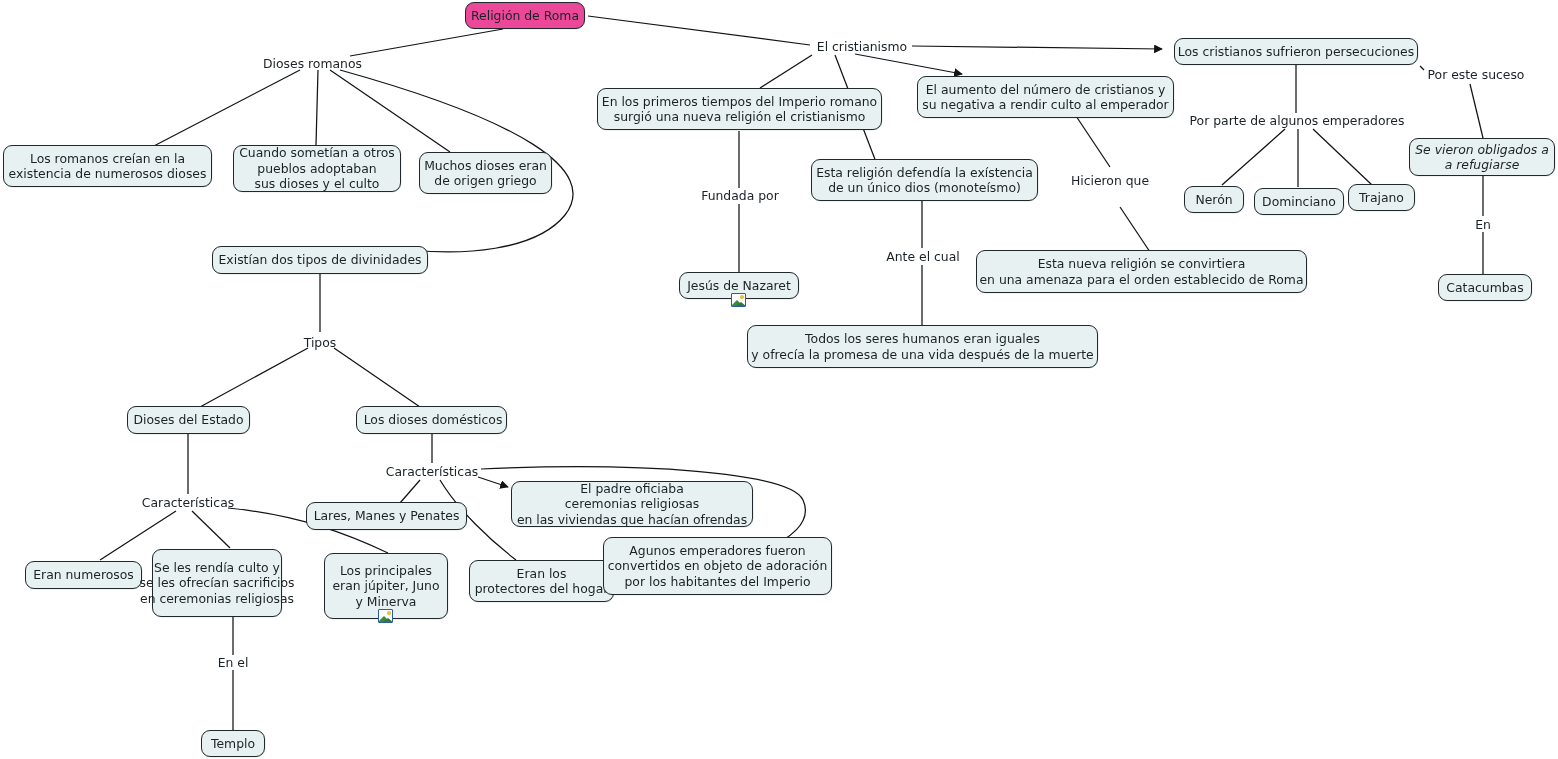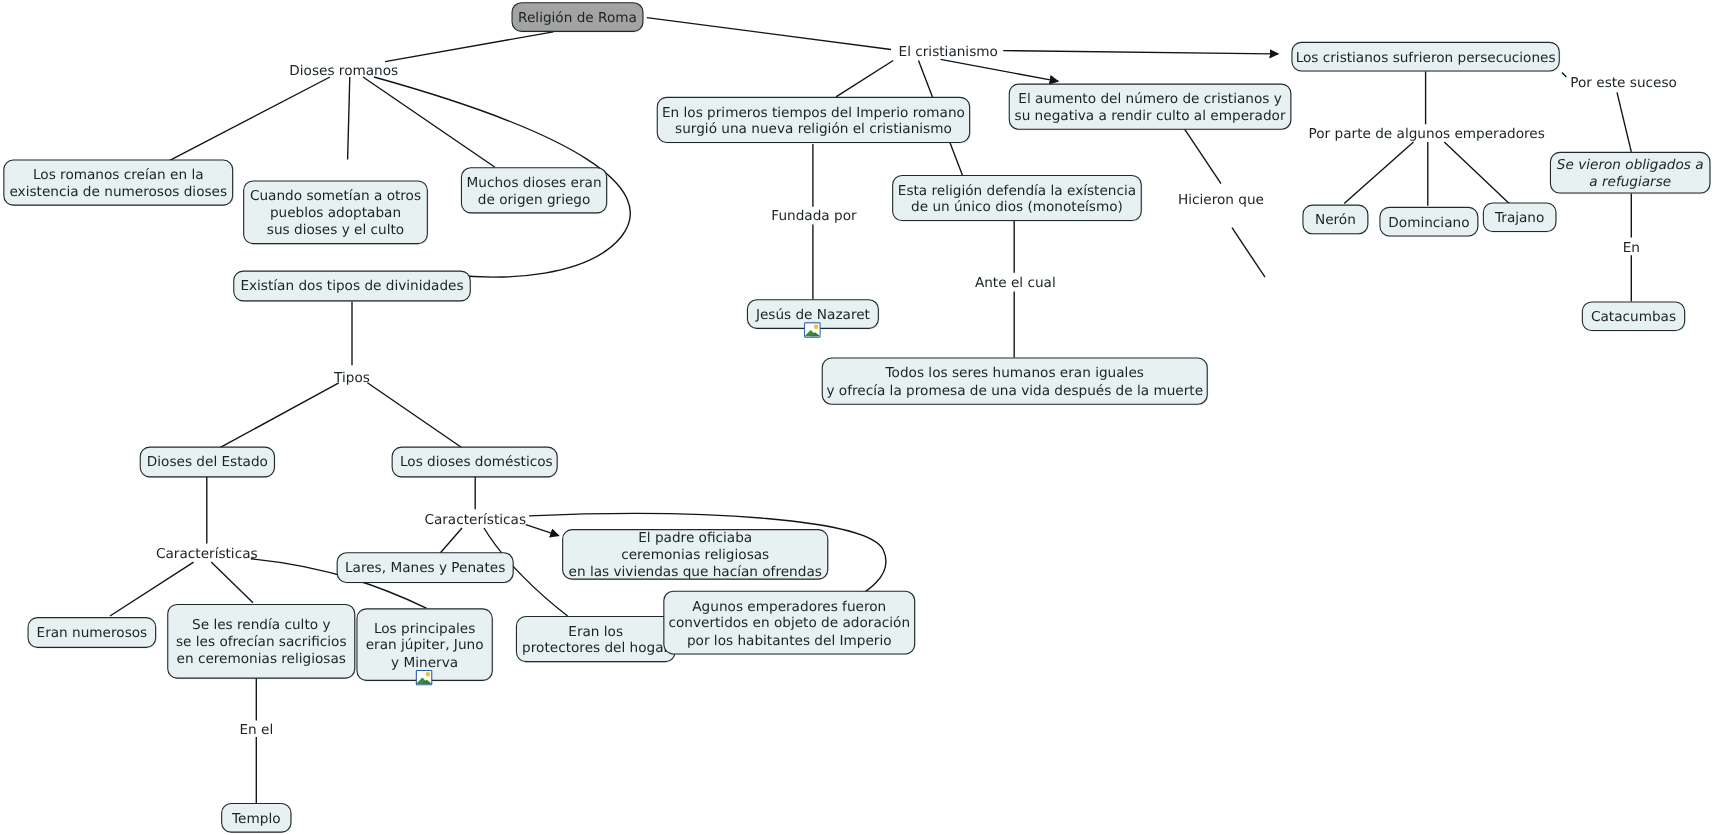--- a/index.html
+++ b/index.html
@@ -36,21 +36,21 @@
     line-height: 15.5px;
     text-align: center;
     padding: 4px 9px 4px 9px;
     white-space: pre;
     display: flex;
     align-items: center;
     justify-content: center;
     box-shadow: 0.5px 0.5px 0 rgba(0,0,0,0.10);
   }
   .node.root {
-    background: #a3a3a3;
+    background: #ec4899;
   }
   .linklabel {
     position: absolute;
     color: #1a2226;
     font-size: 12.4px;
     line-height: 15px;
     white-space: pre;
     background: transparent;
     text-align: center;
   }
@@ -141,36 +141,36 @@
       <path d="M 1483 176 L 1483 216"></path>
       <path d="M 1483 232 L 1483 274"></path>
     </g>
   </svg>
 
   <div class="node root" style="left:465px; top:2px; width:120px; height:27px;">Religión de Roma</div>
 
   <div class="node" style="left:3px; top:145px; width:209px; height:42px;">Los romanos creían en la
 existencia de numerosos dioses</div>
 
-  <div class="node" style="left:221px; top:145px; width:168px; height:58px;margin-top:19px;">Cuando sometían a otros
+  <div class="node" style="left:233px; top:145px; width:168px; height:47px;">Cuando sometían a otros
 pueblos adoptaban
 sus dioses y el culto</div>
 
   <div class="node" style="left:419px; top:152px; width:133px; height:42px;">Muchos dioses eran
 de origen griego</div>
 
   <div class="node" style="left:212px; top:246px; width:216px; height:28px;">Existían dos tipos de divinidades</div>
 
   <div class="node" style="left:127px; top:406px; width:123px; height:28px;">Dioses del Estado</div>
 
   <div class="node" style="left:356px; top:406px; width:151px; height:28px;padding-left:12px;">Los dioses domésticos</div>
 
   <div class="node" style="left:25px; top:561px; width:117px; height:28px;">Eran numerosos</div>
 
-  <div class="node" style="left:152px; top:549px; width:171px; height:68px;">Se les rendía culto y
+  <div class="node" style="left:152px; top:549px; width:130px; height:68px;">Se les rendía culto y
 se les ofrecían sacrificios
 en ceremonias religiosas</div>
 
   <div class="node" style="left:324px; top:553px; width:124px; height:66px;">Los principales
 eran júpiter, Juno
 y Minerva</div>
   <div class="picicon" style="left:378px; top:609px;">
     <div class="sky"></div>
     <div class="sun"></div>
     <div class="hill"></div>
@@ -205,20 +205,22 @@
   <div class="picicon" style="left:731px; top:293px;">
     <div class="sky"></div>
     <div class="sun"></div>
     <div class="hill"></div>
     <div class="hill2"></div>
   </div>
 
   <div class="node" style="left:747px; top:325px; width:351px; height:43px;">Todos los seres humanos eran iguales
 y ofrecía la promesa de una vida después de la muerte</div>
 
+  <div class="node" style="left:976px; top:250px; width:331px; height:43px;">Esta nueva religión se convirtiera
+en una amenaza para el orden establecido de Roma</div>
 
   <div class="node" style="left:1174px; top:38px; width:244px; height:27px;">Los cristianos sufrieron persecuciones</div>
 
   <div class="node" style="left:1184px; top:186px; width:60px; height:27px;">Nerón</div>
 
   <div class="node" style="left:1254px; top:188px; width:90px; height:27px;">Dominciano</div>
 
   <div class="node" style="left:1348px; top:184px; width:67px; height:27px;">Trajano</div>
 
   <div class="node" style="left:1409px; top:138px; width:146px; height:38px;font-style:italic;">Se vieron obligados a

